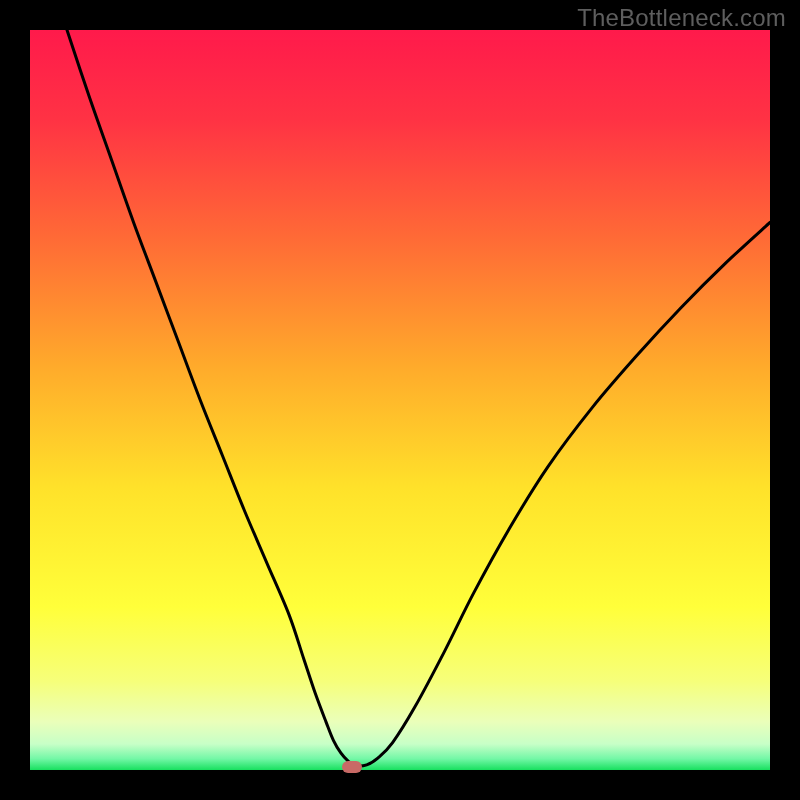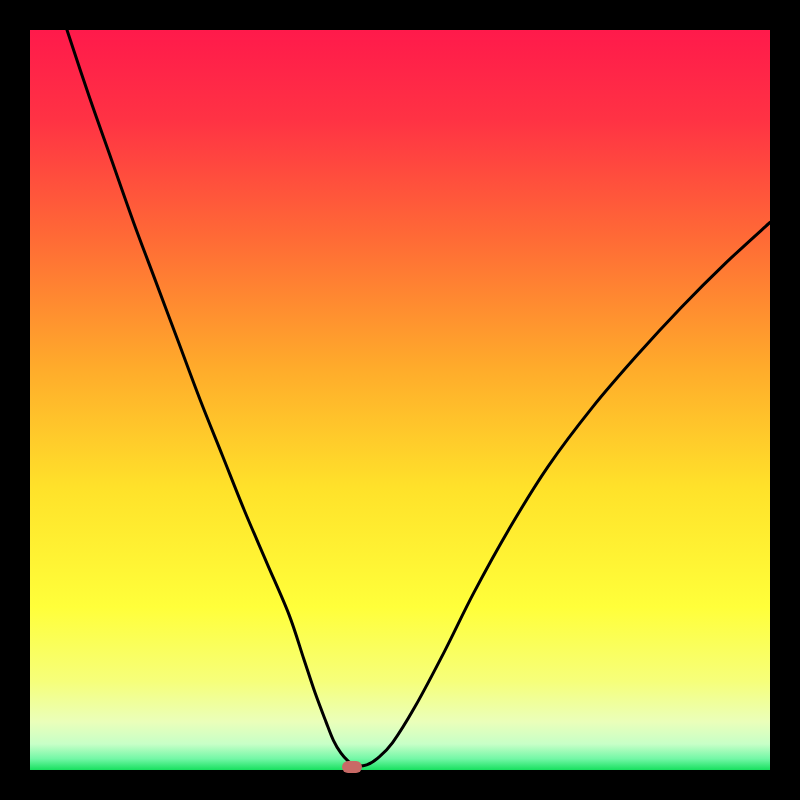--- a/index.html
+++ b/index.html
@@ -46,20 +46,21 @@
   .marker {
     position: absolute;
     background: #c86a66;
     border-radius: 6px;
   }
 </style>
 </head>
 <body>
 
 <div class="frame">
+  <div class="watermark">TheBottleneck.com</div>
 
   <div class="plot">
     <svg class="grad" viewBox="0 0 740 740" preserveAspectRatio="none">
       <defs>
         <linearGradient id="bg" x1="0" y1="0" x2="0" y2="1">
             <stop offset="0%" stop-color="#ff1a4b"></stop>
             <stop offset="12%" stop-color="#ff3244"></stop>
             <stop offset="28.000000000000004%" stop-color="#ff6a36"></stop>
             <stop offset="45%" stop-color="#ffa92b"></stop>
             <stop offset="62%" stop-color="#ffe22a"></stop>

